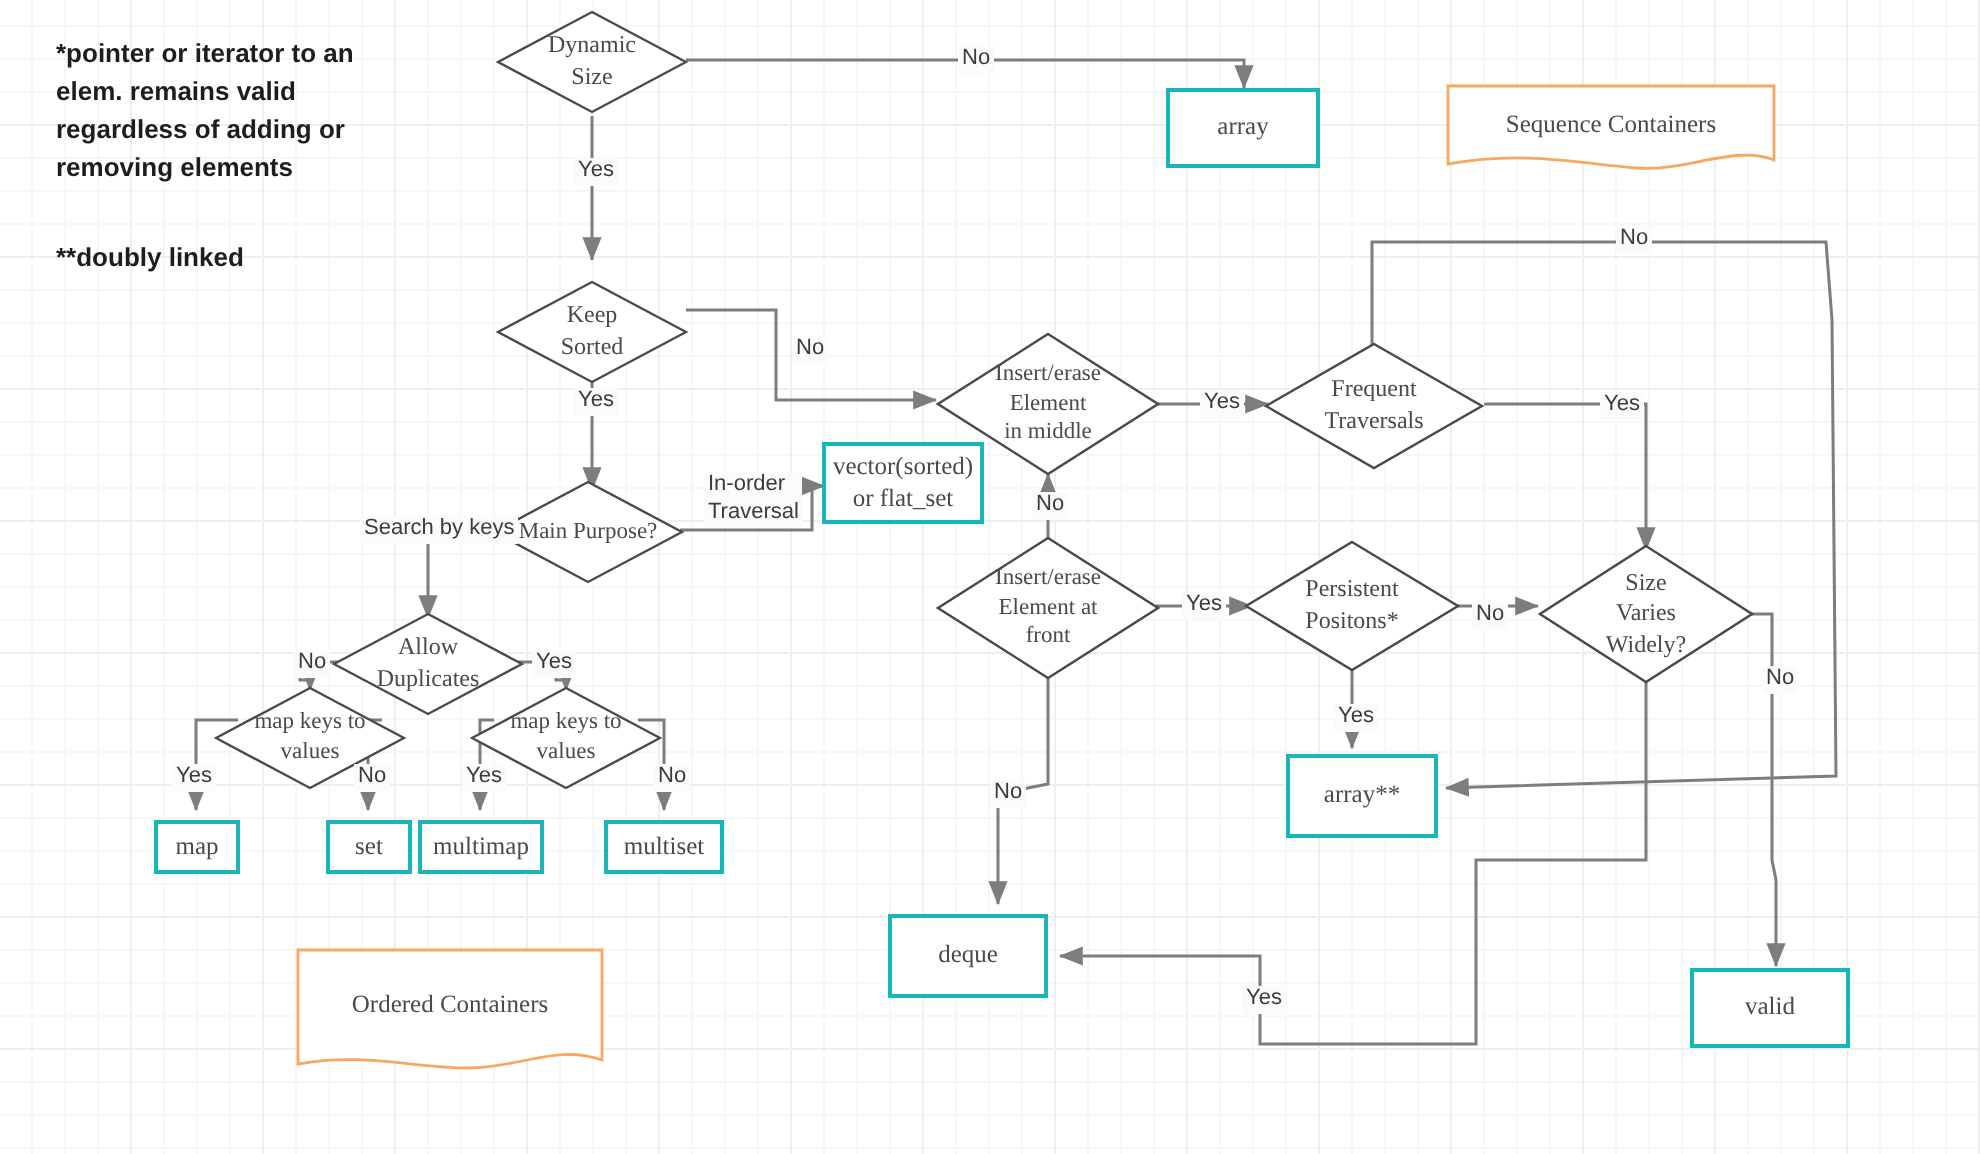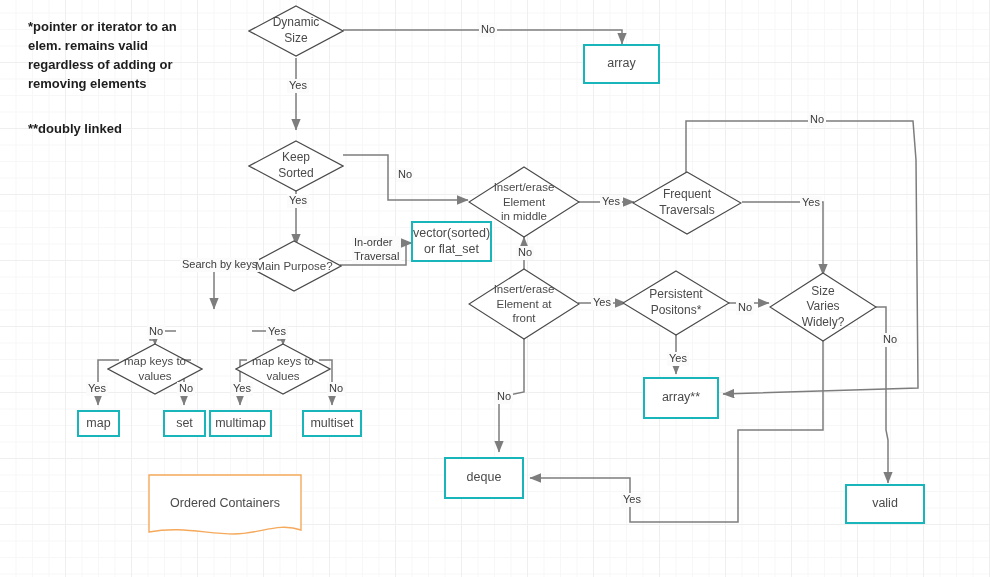--- a/index.html
+++ b/index.html
@@ -11,21 +11,21 @@
       linear-gradient(to right, #efefef 1px, transparent 1px),
       linear-gradient(to bottom, #efefef 1px, transparent 1px),
       linear-gradient(to right, #f7f7f7 1px, transparent 1px),
       linear-gradient(to bottom, #f7f7f7 1px, transparent 1px);
     background-size:66px 66px,66px 66px,16.5px 16.5px,16.5px 16.5px;
     background-position:-1px -4px,-1px -4px,-1px -4px,-1px -4px;
     font-family:"Liberation Sans", sans-serif;
     overflow:hidden;
   }
   #wires{position:absolute;left:0;top:0;width:990px;height:577px;pointer-events:none;}
-  .node{position:absolute;box-sizing:border-box;display:flex;align-items:center;justify-content:center;text-align:center;color:#4a4a4a;}
+  .node{position:absolute;box-sizing:border-box;display:flex;align-items:center;justify-content:center;text-align:center;color:#4a4a4a;font-family:Liberation Serif, serif;}
   .box{border:2px solid #18b5bb;background:#fff;font-size:12.5px;line-height:1.25;}
   .diamond{background:transparent;font-size:12px;line-height:1.3;}
   .diamond .dshape{position:absolute;left:0;top:0;width:100%;height:100%;}
   .diamond .dtext{position:relative;z-index:2;padding:0 6px;white-space:pre-line;}
   .doc{font-size:12.5px;color:#4a4a4a;}
   .doc .dshape{position:absolute;left:0;top:0;width:100%;height:100%;}
   .doc .dtext{position:relative;z-index:2;}
   .edge-label{position:absolute;font-size:11px;color:#3b3b3b;background:#fbfbfb;padding:0 2px;white-space:pre-line;line-height:1.25;}
   .note{position:absolute;font-size:13px;color:#1d1d1d;line-height:1.45;white-space:pre-line;font-weight:600;}
 </style>
@@ -110,20 +110,27 @@
 Sorted</span>
   </div>
 
   <div class="node diamond" style="left:246px;top:240px;width:96px;height:52px;text-align:center;">
     <svg class="dshape" viewBox="0 0 96 52" preserveAspectRatio="none">
       <polygon points="48,1 95,26 48,51 1,26" fill="#fff" stroke="#4a4a4a" stroke-width="1.2"></polygon>
       </svg>
     <span class="dtext" style="font-size:11.5px;">Main Purpose?</span>
   </div>
 
+  <div class="node diamond" style="left:166px;top:306px;width:96px;height:52px;">
+    <svg class="dshape" viewBox="0 0 96 52" preserveAspectRatio="none">
+      <polygon points="48,1 95,26 48,51 1,26" fill="#fff" stroke="#4a4a4a" stroke-width="1.2"></polygon>
+      </svg>
+    <span class="dtext">Allow
+Duplicates</span>
+  </div>
 
   <div class="node diamond" style="left:107px;top:343px;width:96px;height:52px;">
     <svg class="dshape" viewBox="0 0 96 52" preserveAspectRatio="none">
       <polygon points="48,1 95,26 48,51 1,26" fill="#fff" stroke="#4a4a4a" stroke-width="1.2"></polygon>
       </svg>
     <span class="dtext" style="font-size:11.5px;">map keys to
 values</span>
   </div>
 
   <div class="node diamond" style="left:235px;top:343px;width:96px;height:52px;">
@@ -189,20 +196,26 @@
   <div class="node box" style="left:209px;top:410px;width:63px;height:27px;">multimap</div>
 
   <div class="node box" style="left:302px;top:410px;width:60px;height:27px;">multiset</div>
 
   <div class="node box" style="left:643px;top:377px;width:76px;height:42px;">array**</div>
 
   <div class="node box" style="left:444px;top:457px;width:80px;height:42px;">deque</div>
 
   <div class="node box" style="left:845px;top:484px;width:80px;height:40px;">valid</div>
 
+  <div class="node doc" style="left:723px;top:42px;width:165px;height:46px;">
+    <svg class="dshape" viewBox="0 0 165 46" preserveAspectRatio="none">
+      <path d="M1,1 L164,1 L164,38 C145,30 120,44 95,42 C68,40 40,33 1,40 Z" fill="#fff" stroke="#f5a95c" stroke-width="1.4"></path>
+      </svg>
+    <span class="dtext" style="margin-bottom:6px;">Sequence Containers</span>
+  </div>
 
   <div class="node doc" style="left:148px;top:474px;width:154px;height:65px;">
     <svg class="dshape" viewBox="0 0 154 65" preserveAspectRatio="none">
       <path d="M1,1 L153,1 L153,56 C130,48 112,60 86,60 C58,60 34,52 1,58 Z" fill="#fff" stroke="#f5a95c" stroke-width="1.4"></path>
       </svg>
     <span class="dtext" style="margin-bottom:8px;">Ordered Containers</span>
   </div>
 
   <div class="edge-label" style="left:479px;top:23px;">No</div>
   <div class="edge-label" style="left:287px;top:79px;">Yes</div>

